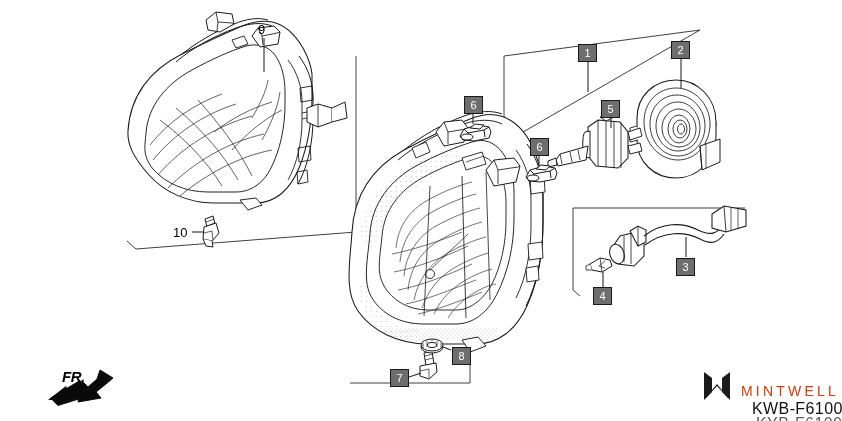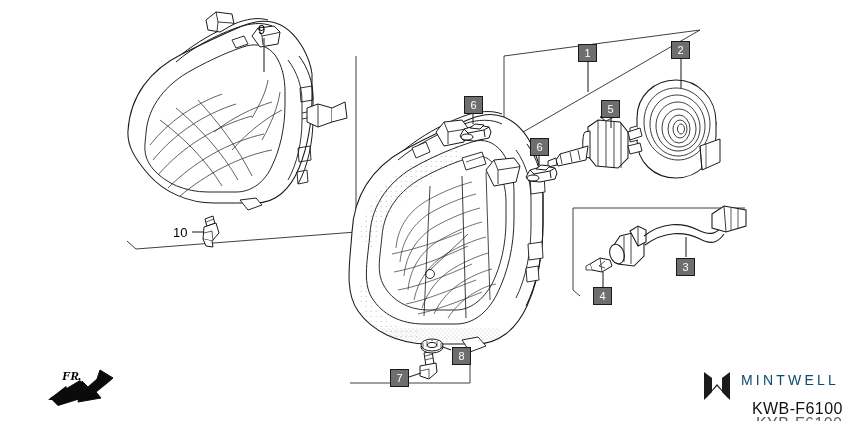--- a/index.html
+++ b/index.html
@@ -47,42 +47,43 @@
     color: #000000;
     font-family: "Liberation Sans", sans-serif;
     font-size: 13px;
     line-height: 13px;
     white-space: nowrap;
   }
   #fr-text {
     position: absolute;
     left: 62px;
     top: 368px;
-    font-family: Liberation Serif, serif;
-    font-size: 13px;
+    font-family: Liberation Sans, sans-serif;
+    font-size: 15px;
     font-weight: bold;
     font-style: italic;
     color: #000000;
     letter-spacing: -0.5px;
   }
   
   #brand {
     position: absolute;
     left: 700px;
     top: 372px;
     display: flex;
     align-items: center;
     gap: 7px;
   }
   #brand-name {
     font-family: "Liberation Sans", sans-serif;
     font-size: 14px;
     letter-spacing: 3.2px;
-    color: #0c4a6e;
+    color: #c2410c;
     font-weight: normal;
+    margin-top: 11px;
   }
   #partno {
     position: absolute;
     left: 752px;
     top: 400px;
     font-family: Liberation Sans, sans-serif;
     font-size: 16px;
     letter-spacing: 0.4px;
     color: #111111;
     white-space: nowrap;

